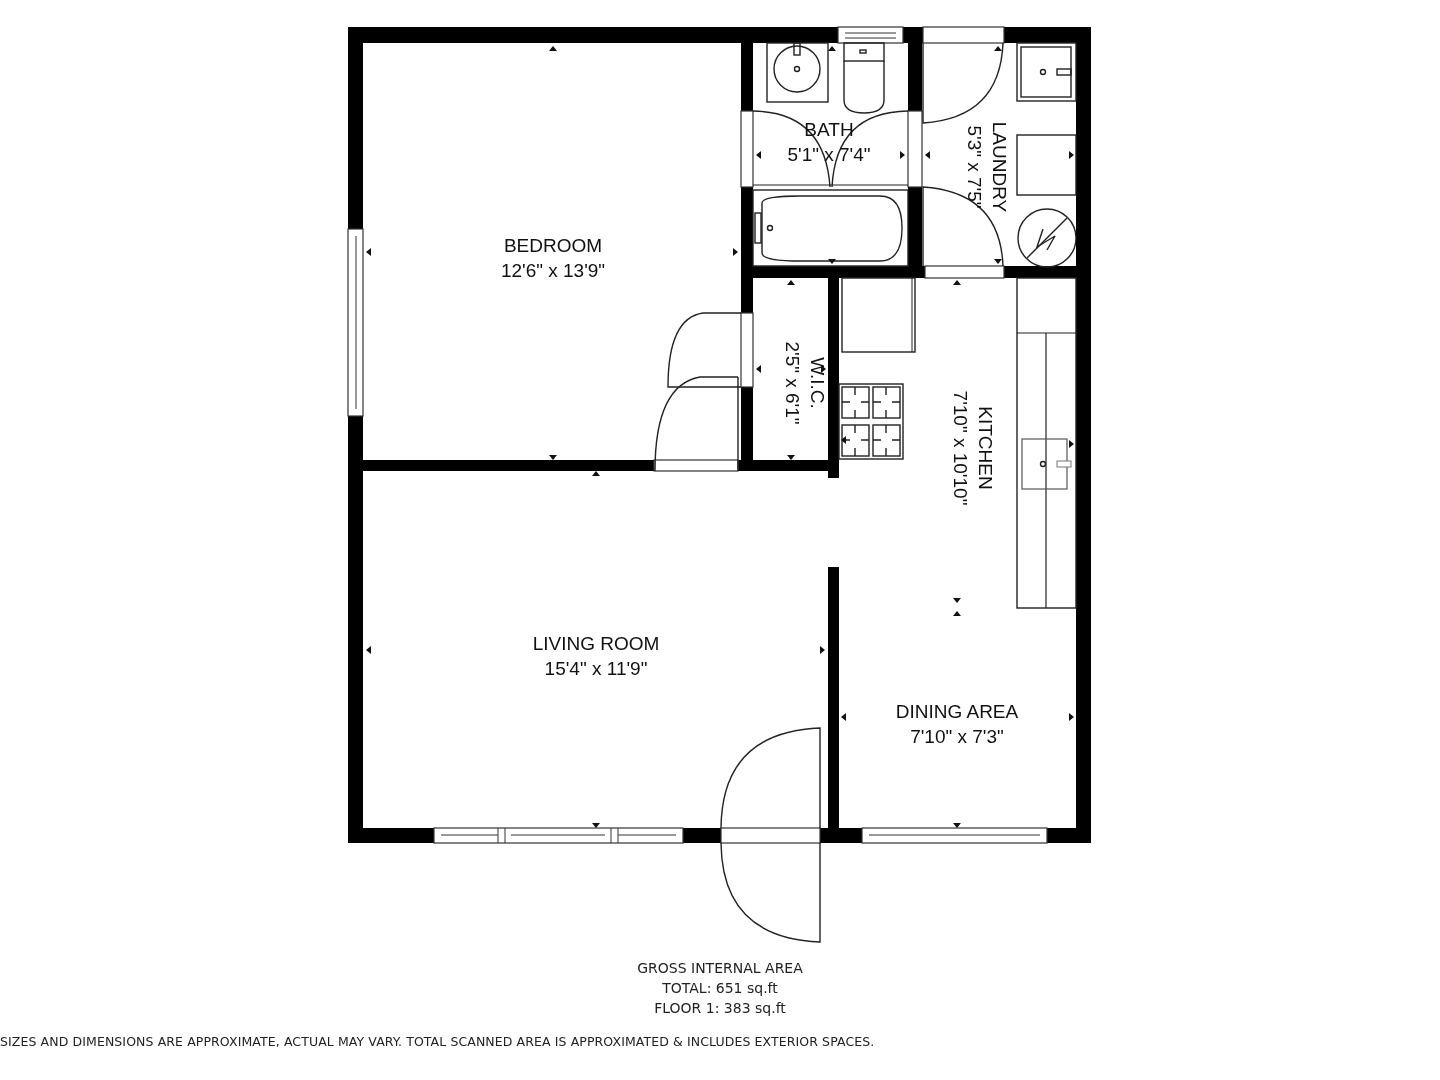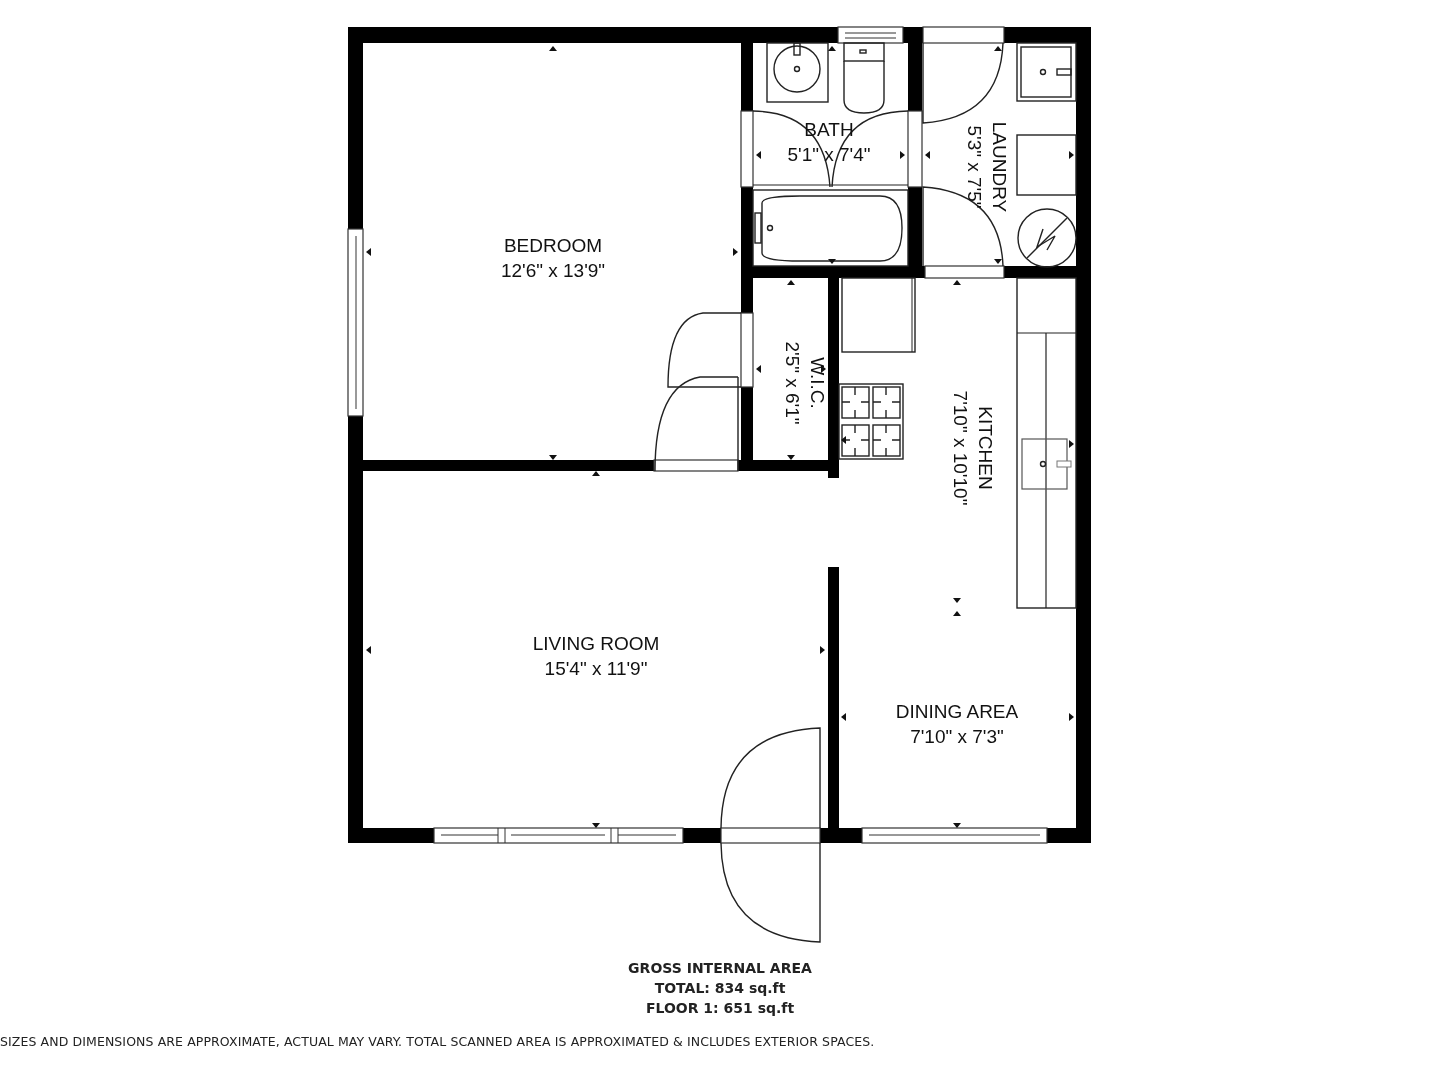--- a/index.html
+++ b/index.html
@@ -1,19 +1,19 @@
 <!DOCTYPE html>
 <html><head>
 <meta charset="utf-8">
 <style>
   html, body { margin: 0; padding: 0; background: #ffffff; }
   body { width: 1440px; height: 1080px; position: relative; overflow: hidden; font-family: "Liberation Sans", sans-serif; }
   #plan { position: absolute; left: 0; top: 0; width: 1440px; height: 1080px; }
   .room-label { font-family: "Liberation Sans", sans-serif; font-size: 19px; fill: #111; text-anchor: middle; }
-  .gia { position: absolute; left: 520px; top: 958px; width: 400px; text-align: center; font-family: "DejaVu Sans", sans-serif; font-size: 14px; line-height: 20px; color: #222; font-weight: bold; }
+  .gia { position: absolute; left: 520px; top: 958px; width: 400px; text-align: center; font-family: "DejaVu Sans", sans-serif; font-size: 14px; line-height: 20px; color: #222; }
   .disclaimer { position: absolute; left: 0; top: 1034px; width: 1440px; text-align: left; font-family: "DejaVu Sans", sans-serif; font-size: 12.5px; color: #222; letter-spacing: 0.1px; }
   .fx { fill: none; stroke: #222; stroke-width: 1.4; }
   .wall { fill: #000; }
   .win { fill: #fff; stroke: #333; stroke-width: 1.2; }
   .mk { fill: #111; }
 </style>
 </head>
 <body>
 
 <svg id="plan" viewBox="0 0 1440 1080" xmlns="http://www.w3.org/2000/svg">
@@ -228,17 +228,17 @@
     <text class="room-label" x="596" y="675">15'4" x 11'9"</text>
   </g>
   <g>
     <text class="room-label" x="957" y="718">DINING AREA</text>
     <text class="room-label" x="957" y="743">7'10" x 7'3"</text>
   </g>
 </svg>
 
 <div class="gia">
   <div>GROSS INTERNAL AREA</div>
-  <div>TOTAL: 834 sq.ft</div>
-  <div>FLOOR 1: 651 sq.ft</div>
+  <div>TOTAL: 651 sq.ft</div>
+  <div>FLOOR 1: 383 sq.ft</div>
 </div>
 
 <div class="disclaimer">SIZES AND DIMENSIONS ARE APPROXIMATE, ACTUAL MAY VARY. TOTAL SCANNED AREA IS APPROXIMATED &amp; INCLUDES EXTERIOR SPACES.</div>
 
 </body></html>

